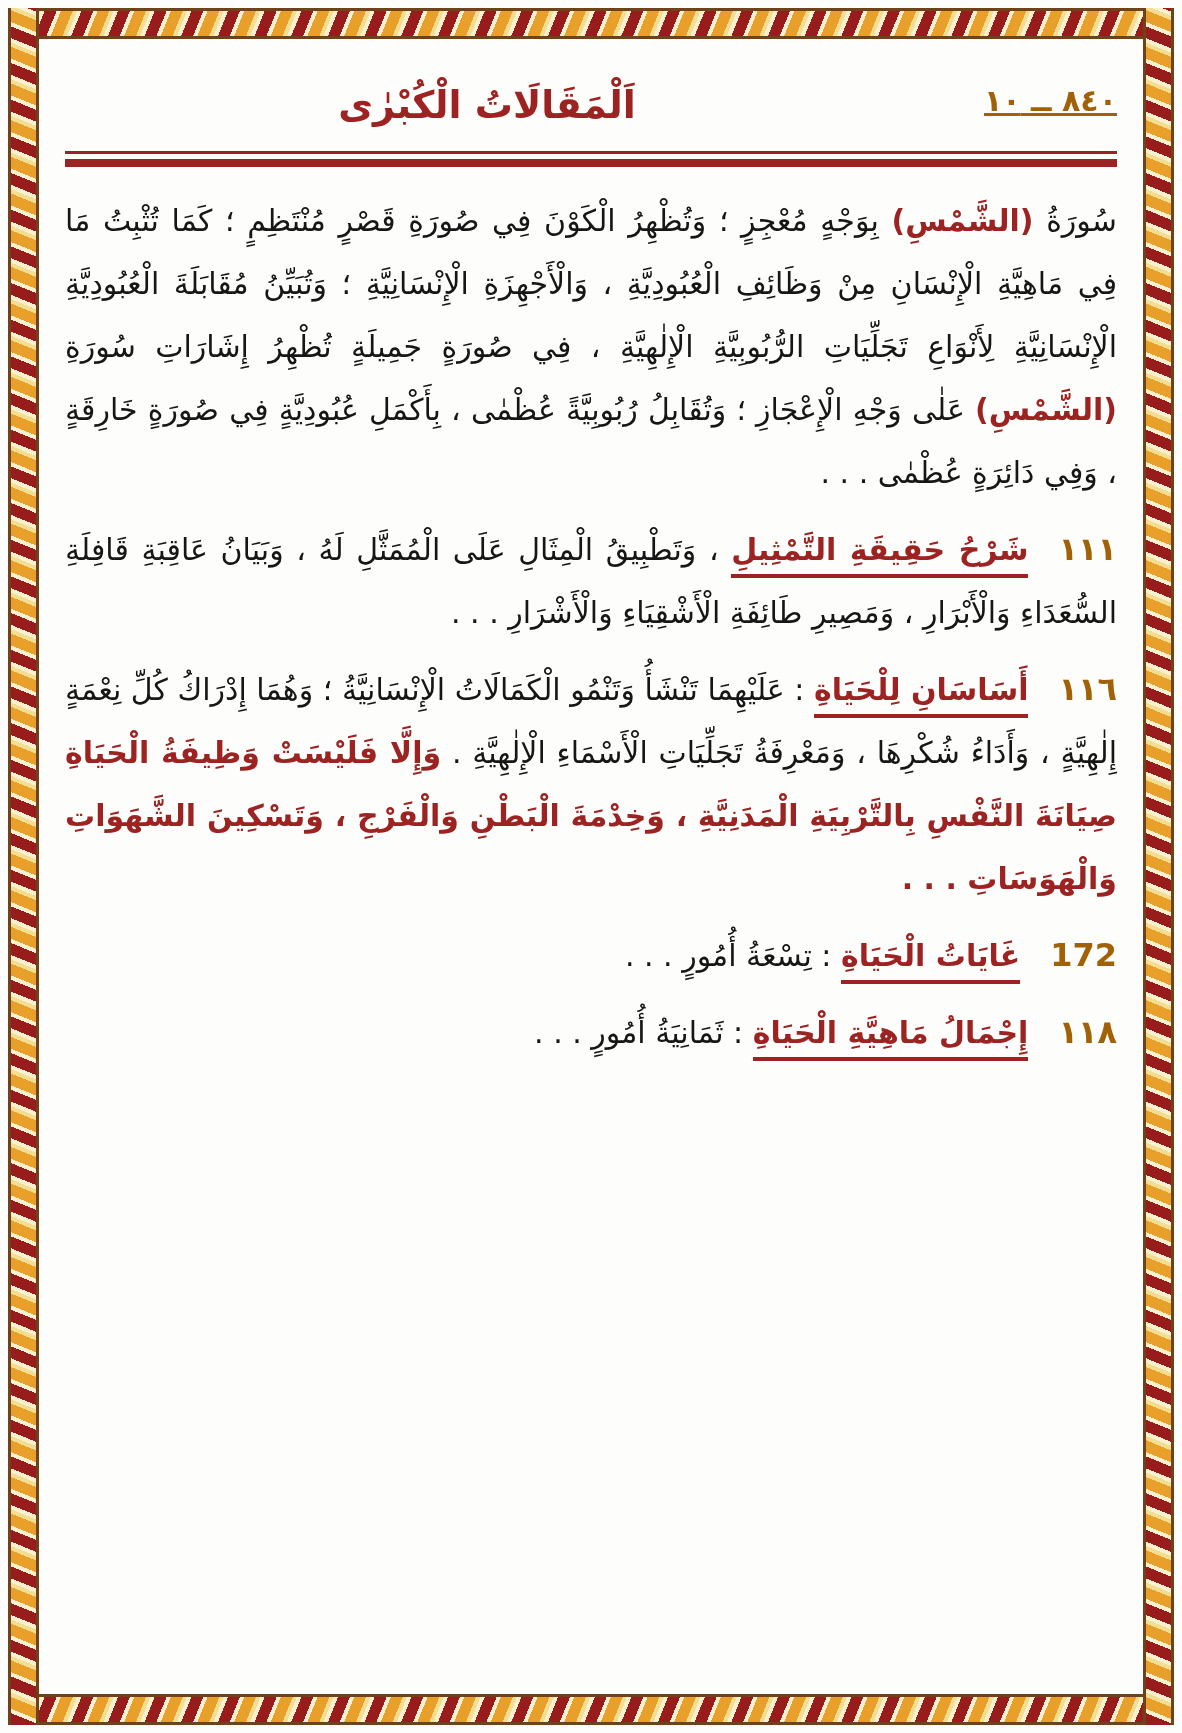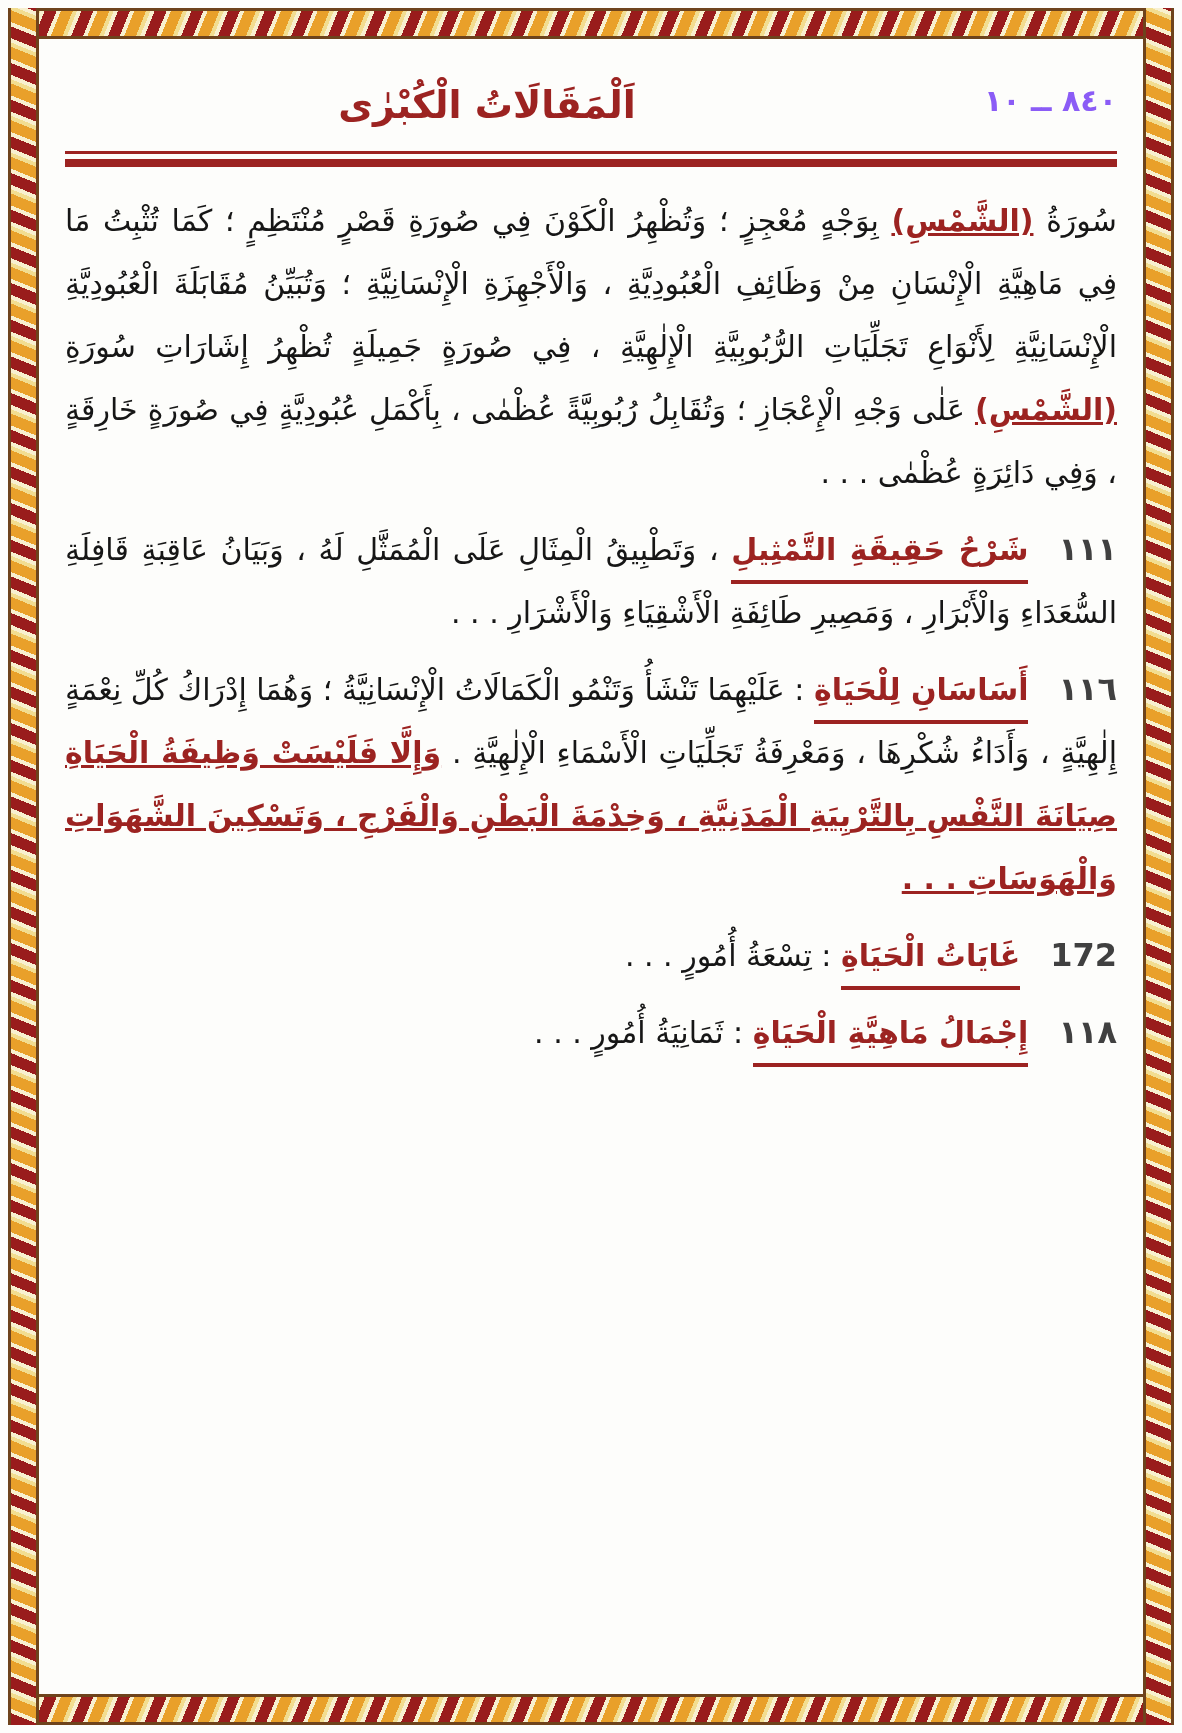--- a/index.html
+++ b/index.html
@@ -33,52 +33,53 @@
   
   .content{
     position:absolute;inset:39px;
     padding:34px 26px 0 26px;
     box-sizing:border-box;
     overflow:hidden;
   }
   .header{position:relative;height:68px;}
   .page-num{
     position:absolute;left:auto;right:0;top:10px;
-    color:#8b5cf6;font-weight:bold;font-size:30px;
+    color:#a16207;font-weight:bold;font-size:30px;
     letter-spacing:2px;
+    text-decoration:underline;
   }
   .page-title{
     text-align:center;
     transform:translateX(-104px); 
     color:#9c2321;font-weight:bold;font-size:38px;line-height:64px;
   }
   .rule{
     height:16px;margin-top:10px;
     background:linear-gradient(to bottom,#9c2321 0 3px,transparent 3px 8px,#9c2321 8px 16px);
   }
   .para{
     margin:18px 0 0 0;
     font-size:30px;line-height:63px;
     color:#161616;
     text-align:justify;
   }
   .intro{margin-top:22px;}
   .section{margin-top:14px;}
-  .red{color:#9c2321;font-weight:bold;text-decoration:underline;}
+  .red{color:#9c2321;font-weight:bold;}
   .black{color:#161616;}
   .sec-num{
-    color:#404040;font-weight:bold;font-size:32px;
+    color:#a16207;font-weight:bold;font-size:32px;
     letter-spacing:7px;
     margin-left:30px; 
     white-space:nowrap;
   }
   .sec-title{
     color:#9c2321;font-weight:bold;
     border-bottom:4px solid #9c2321;
-    padding-bottom:13px;
+    padding-bottom:7px;
   }
   .aya-open{color:#9c2321;font-size:44px;vertical-align:-4px;font-weight:bold;}
   .aya{color:#2e3a92;font-weight:bold;}
 </style>
 </head>
 <body>
 
 <div class="page">
 
   <div>

